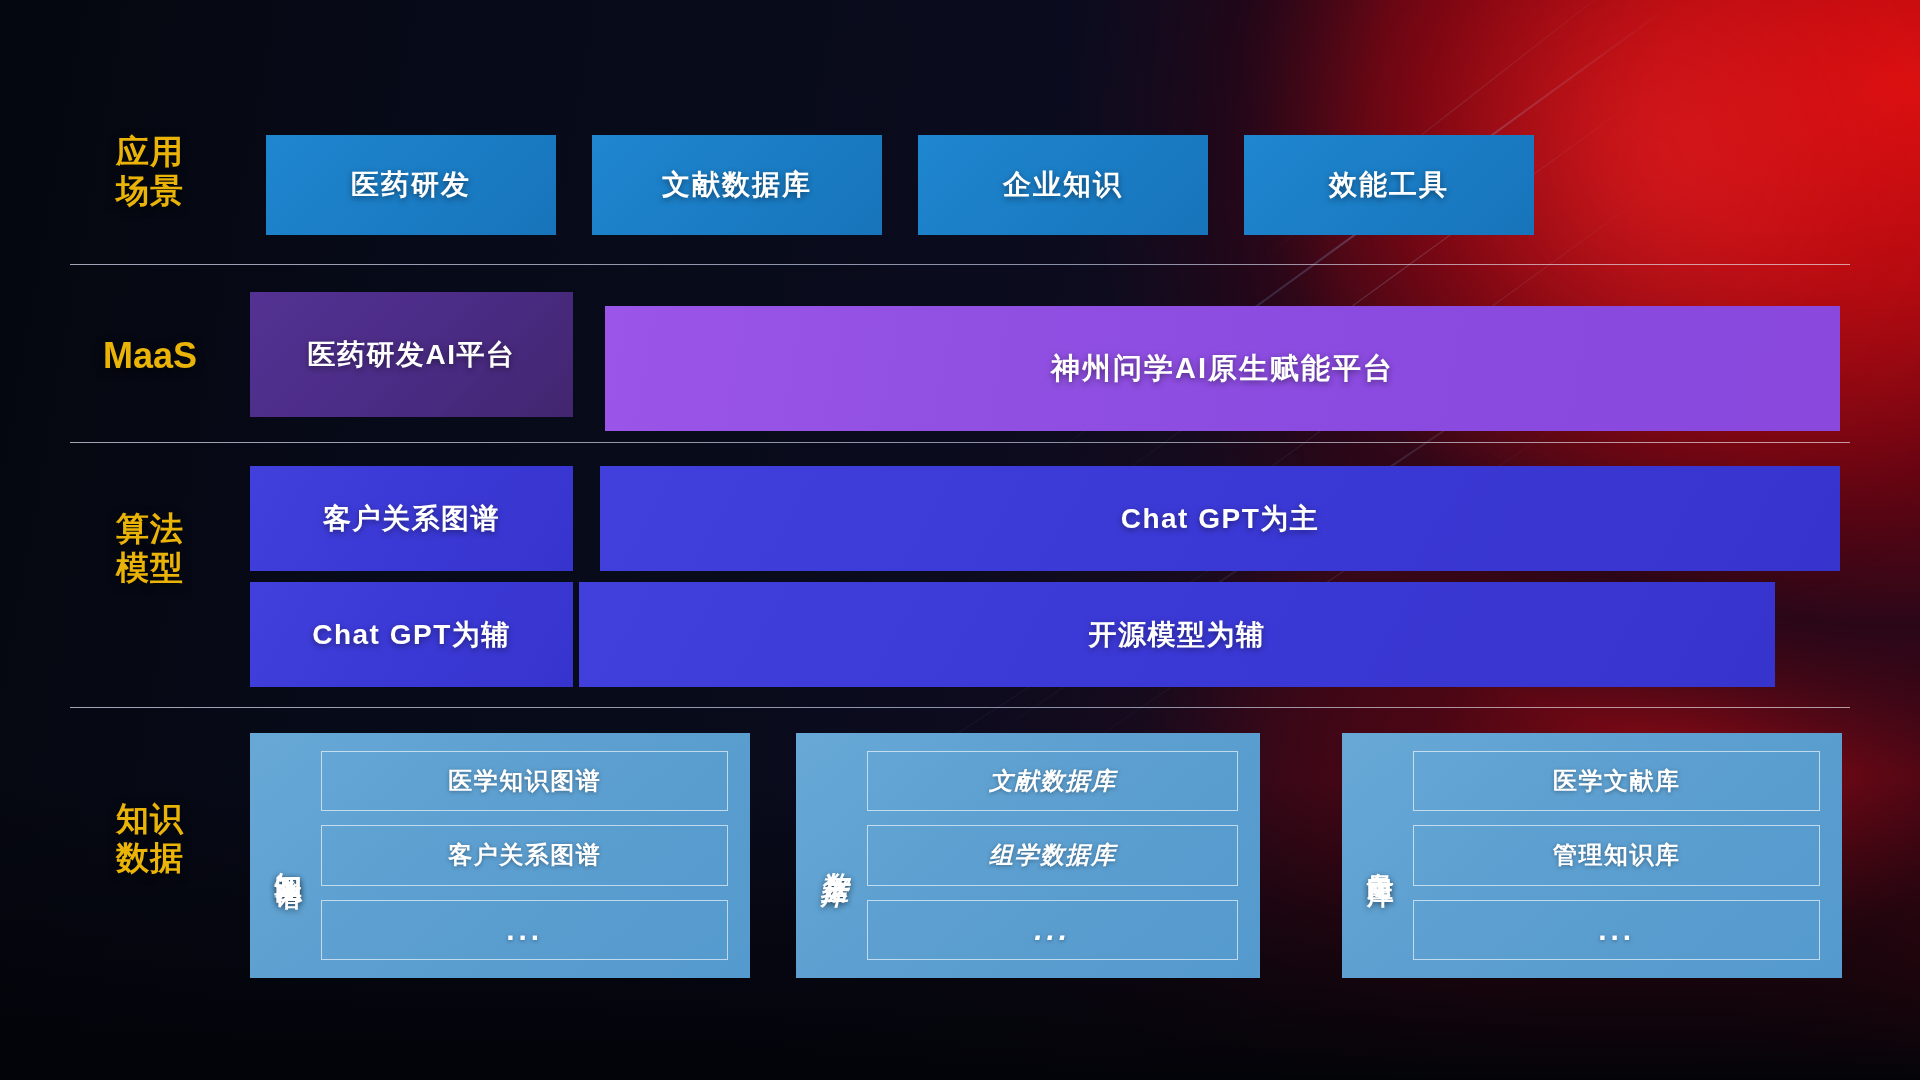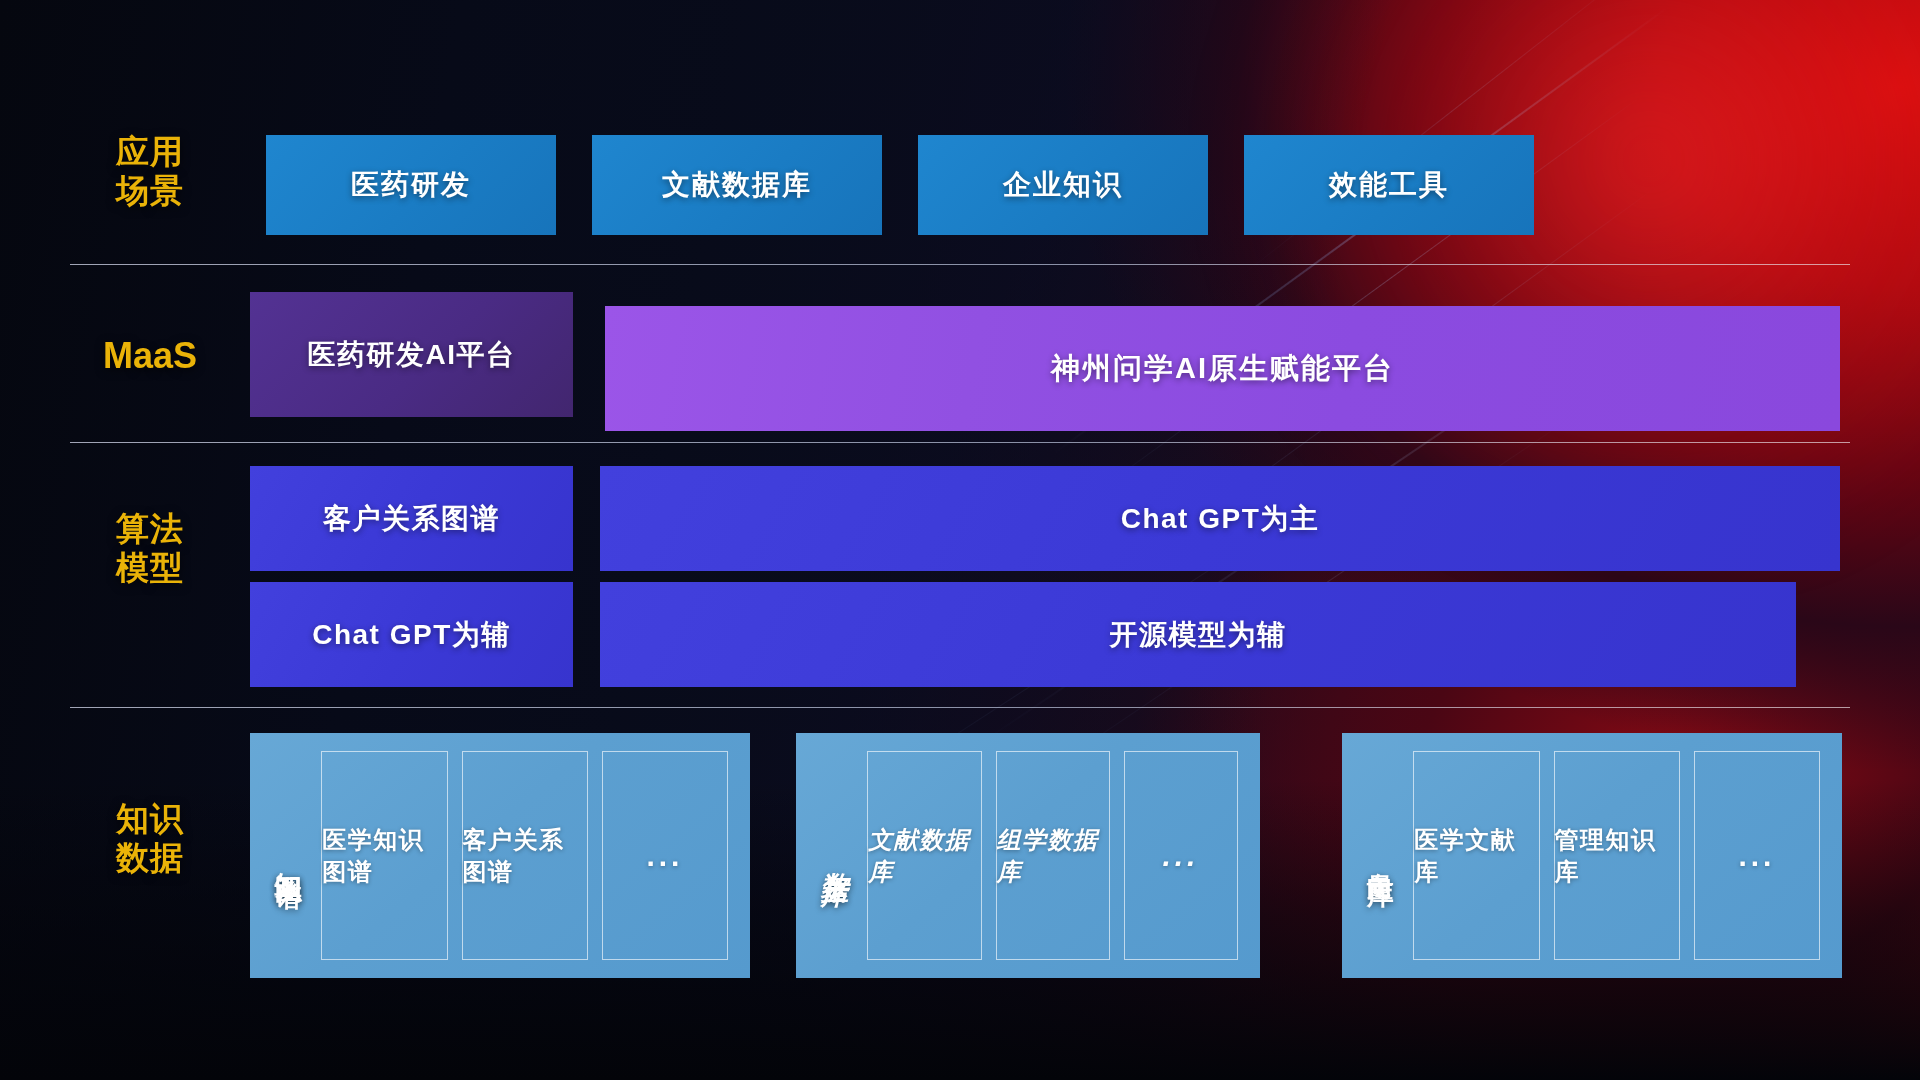--- a/index.html
+++ b/index.html
@@ -99,21 +99,21 @@
   .kd-vlabel {
     color:#fff; font-weight:bold; font-size:27px;
     line-height:1.16; text-align:center;
     writing-mode:vertical-rl; text-orientation:upright;
     letter-spacing:3px;
     text-shadow:0 2px 6px rgba(0,0,0,.4);
     flex:0 0 auto; margin-right:18px;
     display:flex; align-items:center; justify-content:center;
     height:100%;
   }
-  .kd-items { flex:1 1 auto; display:flex; flex-direction:row; gap:14px; height:100%; }
+  .kd-items { flex:1 1 auto; display:flex; flex-direction:column; gap:14px; height:100%; }
   .kd-item {
     flex:1 1 0;
     border:1px solid rgba(255,255,255,.62);
     display:flex; align-items:center; justify-content:center;
     color:#fff; font-weight:bold; font-size:24px;
     letter-spacing:1.5px;
     text-shadow:0 1px 4px rgba(0,0,0,.35);
   }
   .kd-item.ellipsis { font-size:30px; letter-spacing:4px; }
 </style>
@@ -153,21 +153,21 @@
 
   <div class="divider" style="top:442px;"></div>
 
   <div class="row-label" style="left:70px; top:510px; width:160px; font-size:33px;">算法
 模型</div>
 
   <div class="card algo-bar" style="left:250px; top:466px; width:323px; height:105px;">客户关系图谱</div>
   <div class="card algo-bar" style="left:600px; top:466px; width:1240px; height:105px;">Chat GPT为主</div>
 
   <div class="card algo-bar" style="left:250px; top:582px; width:323px; height:105px;">Chat GPT为辅</div>
-  <div class="card algo-bar" style="left:600px; top:582px; width:1196px; height:105px;">开源模型为辅</div>
+  <div class="card algo-bar" style="left:579px; top:582px; width:1196px; height:105px;">开源模型为辅</div>
 
   <div class="divider" style="top:707px;"></div>
 
   <div class="row-label" style="left:70px; top:800px; width:160px; font-size:33px;">知识
 数据</div>
 
   <div class="kd-panel" style="left:250px; top:733px; width:500px; height:245px;">
     <div class="kd-vlabel">知识图谱</div>
     <div class="kd-items">
       <div class="kd-item">医学知识图谱</div>

